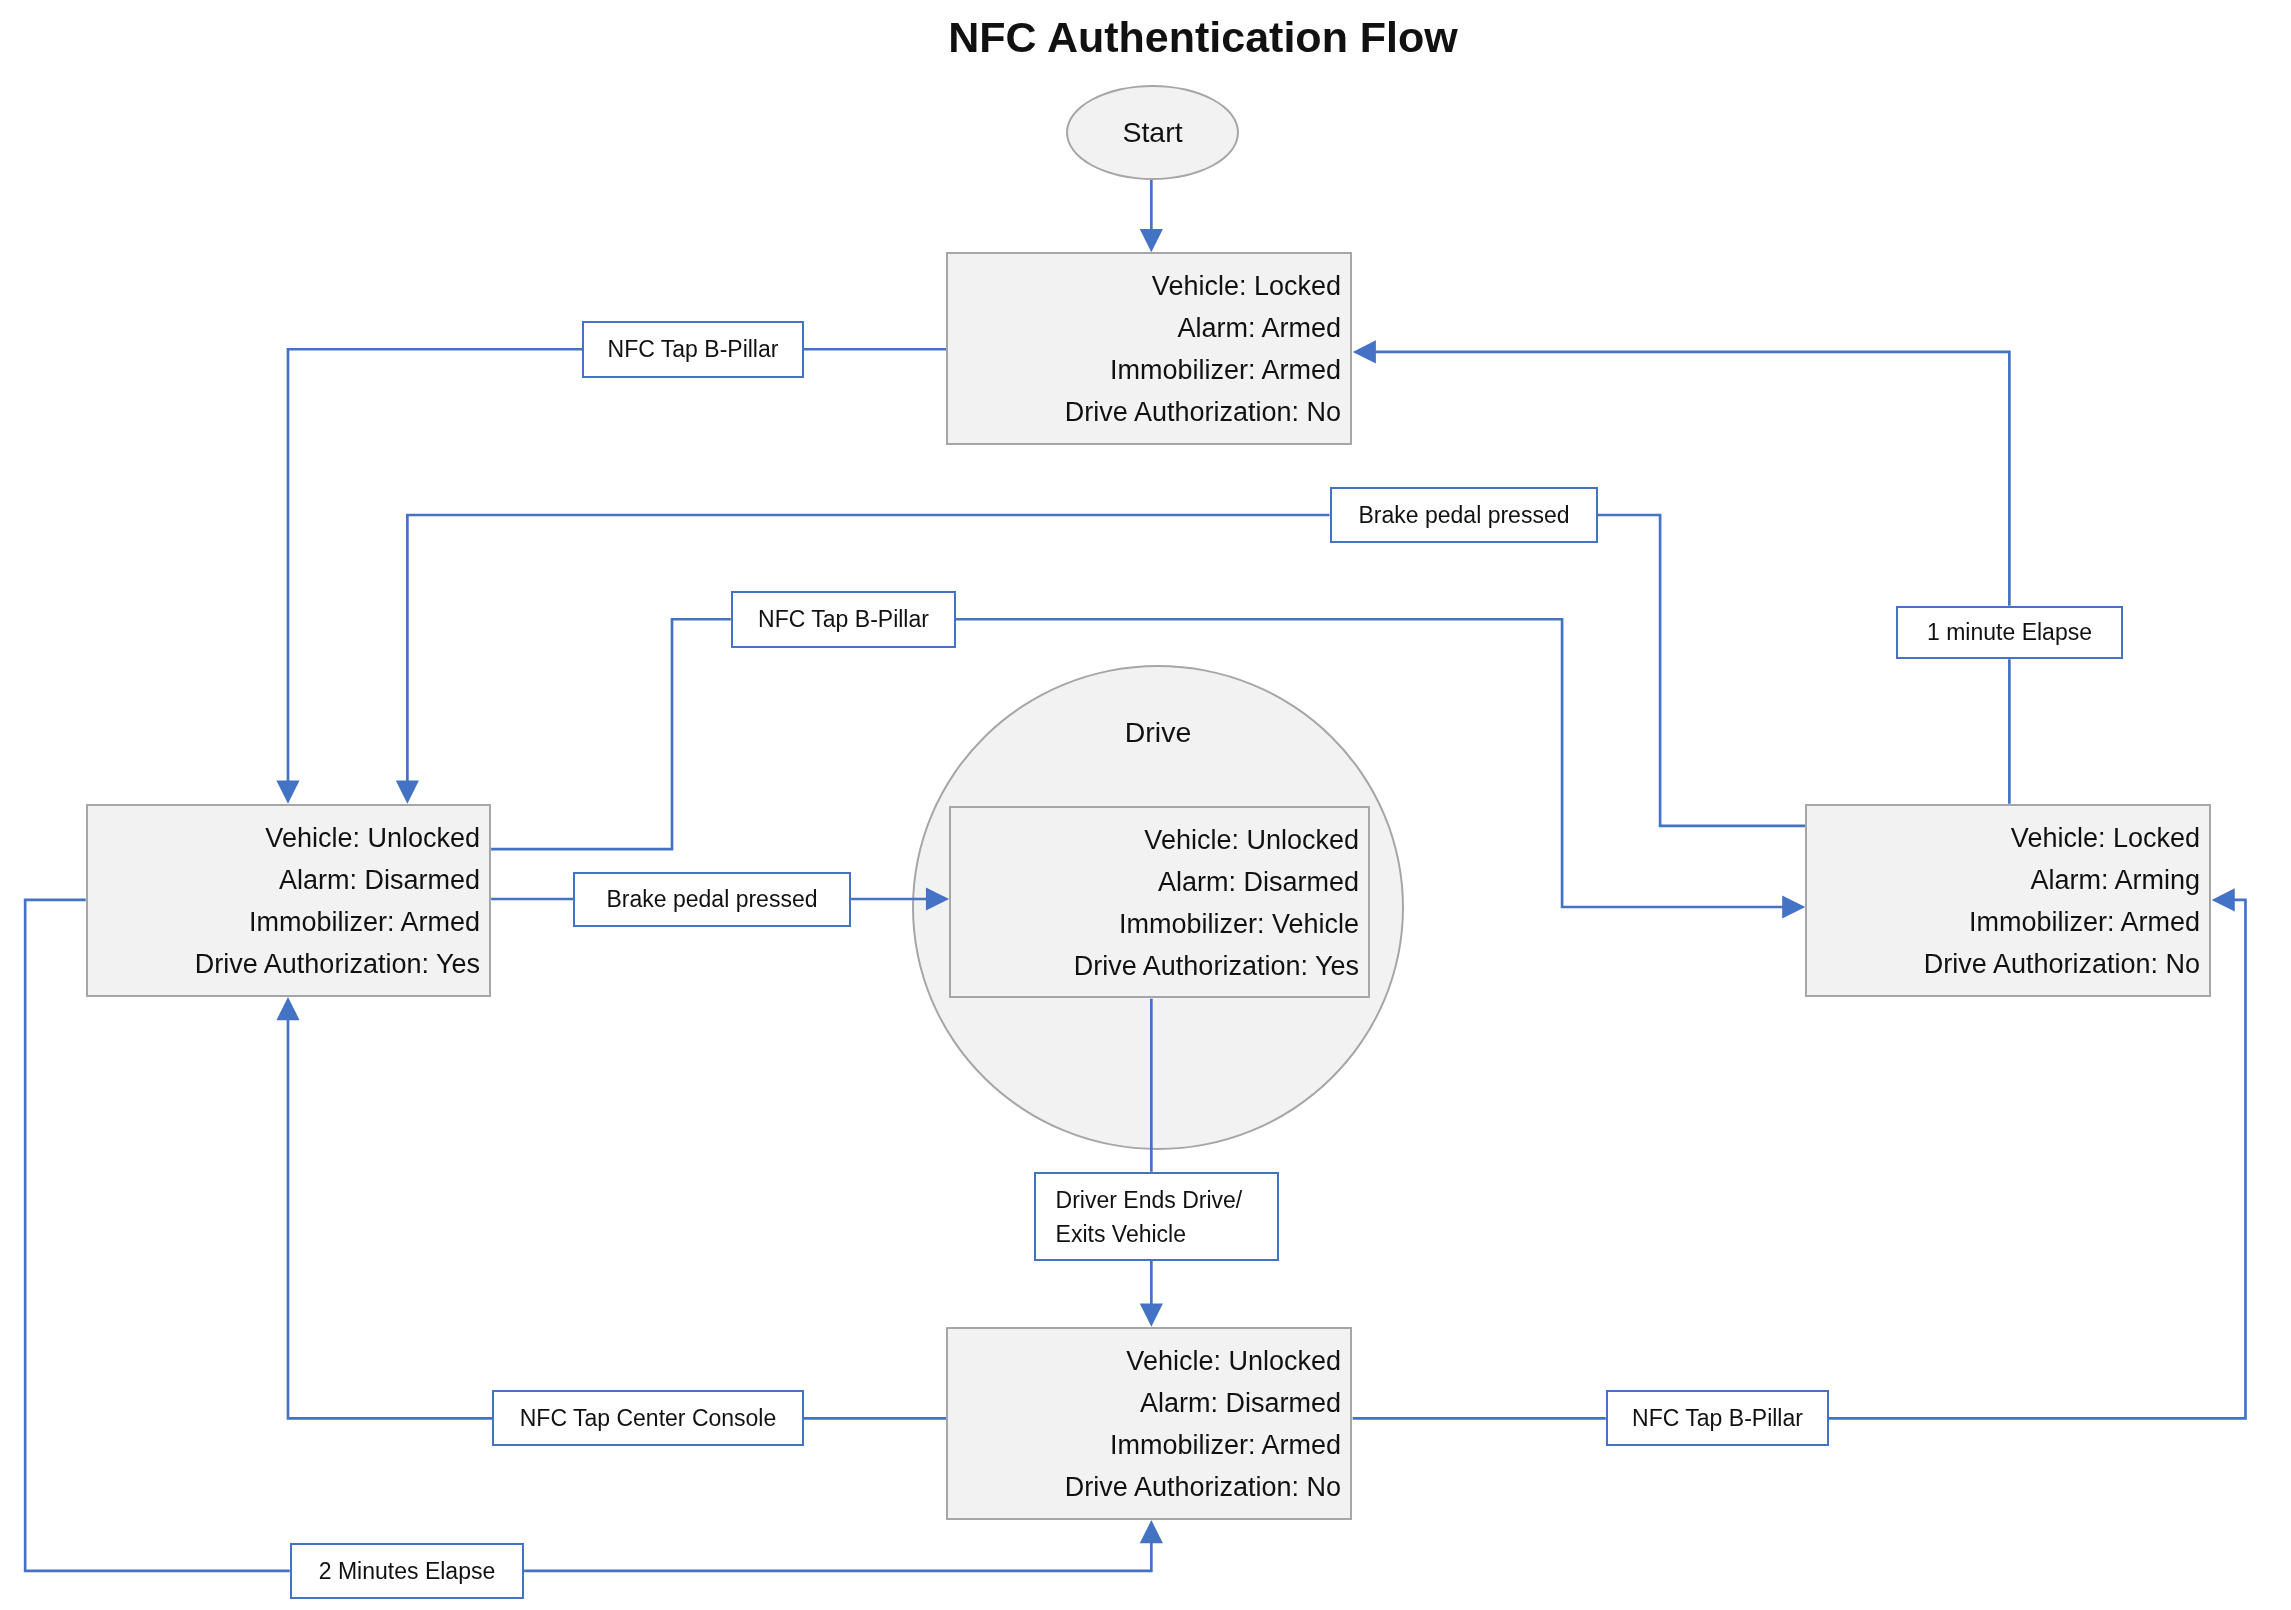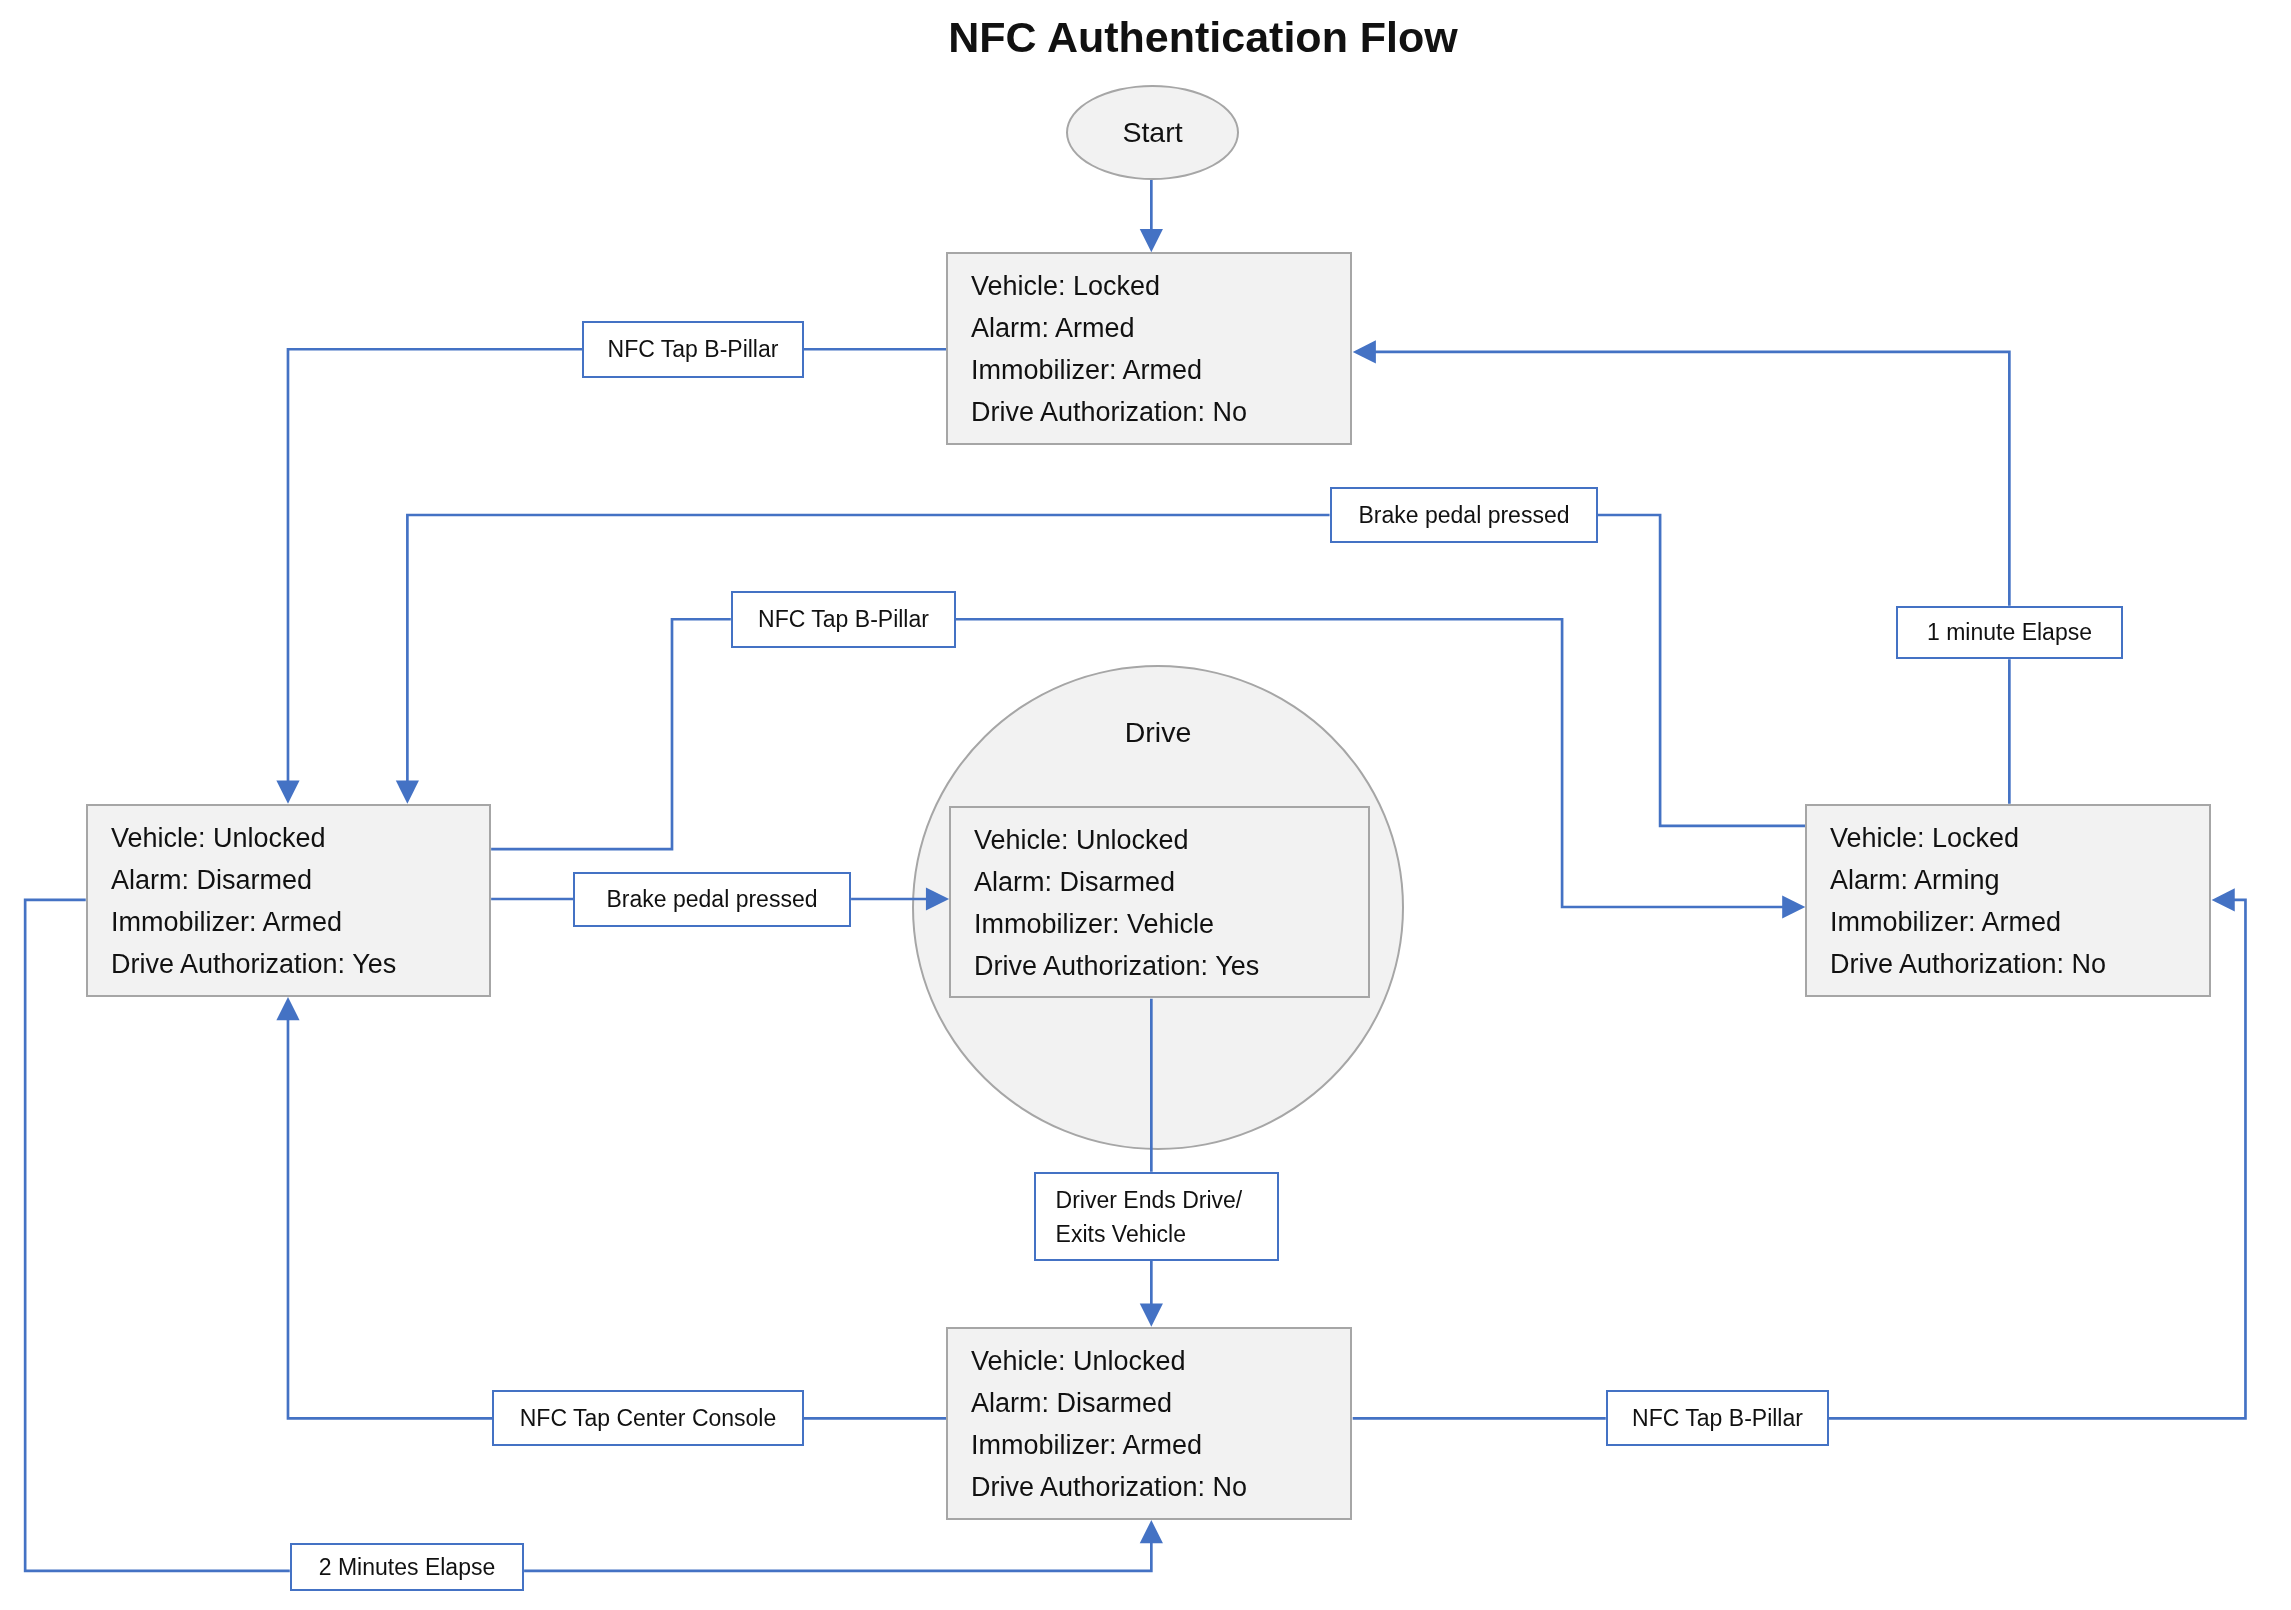--- a/index.html
+++ b/index.html
@@ -1,21 +1,21 @@
 <!DOCTYPE html>
 <html style="font-size:14.3px"><head>
 <meta charset="utf-8">
 <style>
   html,body{margin:0;padding:0;background:#ffffff;}
   .canvas{position:relative;width:2292px;height:1610px;background:#ffffff;
           font-family:"Liberation Sans", sans-serif;color:#111;overflow:hidden;}
   .title{position:absolute;left:891px;top:13px;width:624px;text-align:center;
          font-size:43px;font-weight:600;letter-spacing:0px;}
   svg.wires{position:absolute;left:0;top:0;}
-  .node{position:absolute;background:#F2F2F2;border:2.7px solid #A6A6A6;box-sizing:border-box;}
+  .node{position:absolute;background:#F2F2F2;border:2.7px solid #A6A6A6;box-sizing:border-box;text-align:right;}
   .state-box{font-size:27px;line-height:42px;padding:10.7px 9px 0 23px;}
   .ellipse{border-radius:50%;border-width:2.7px;display:flex;align-items:center;justify-content:center;
            font-size:28.5px;}
   .big-circle{position:absolute;background:#F2F2F2;border:2.7px solid #A6A6A6;border-radius:50%;
               box-sizing:border-box;}
   .drive-title{position:absolute;text-align:center;font-size:28.5px;}
   .edge-label{position:absolute;background:#ffffff;border:2.7px solid #4472C4;box-sizing:border-box;
               display:flex;align-items:center;justify-content:center;font-size:23px;color:#111;}
   .edge-label.two-line{flex-direction:column;align-items:flex-start;justify-content:center;
               padding-left:19.6px;line-height:34px;}
@@ -128,18 +128,18 @@
 
   <div class="edge-label two-line" style="left:1034px;top:1172px;width:245px;height:89px;font-size:23px;">
     <span>Driver Ends Drive/</span>
     <span>Exits Vehicle</span>
   </div>
 
   <div class="edge-label" style="left:1606px;top:1390px;width:223px;height:56px;">
     <span>NFC Tap B-Pillar</span>
   </div>
 
-  <div class="edge-label" style="left:290px;top:1543px;width:234px;height:48px;">
+  <div class="edge-label" style="left:290px;top:1543px;width:234px;height:56px;">
     <span>2 Minutes Elapse</span>
   </div>
 
 </div>
 
 
 </body></html>

